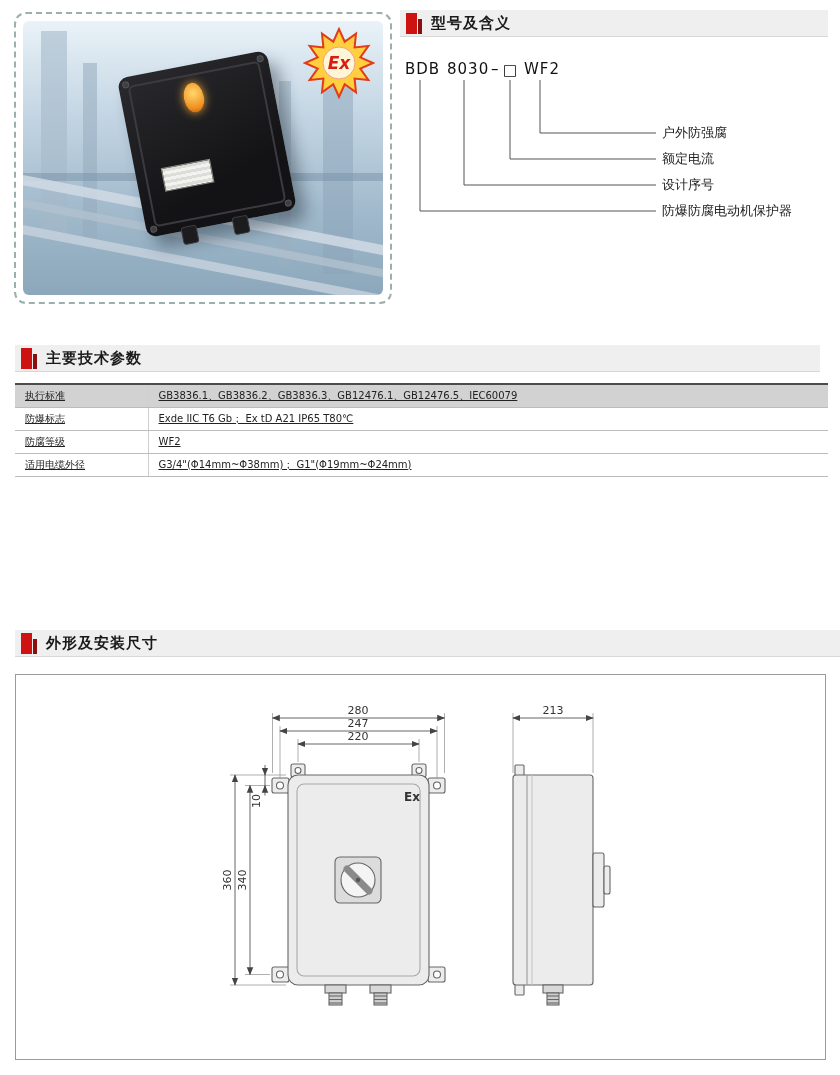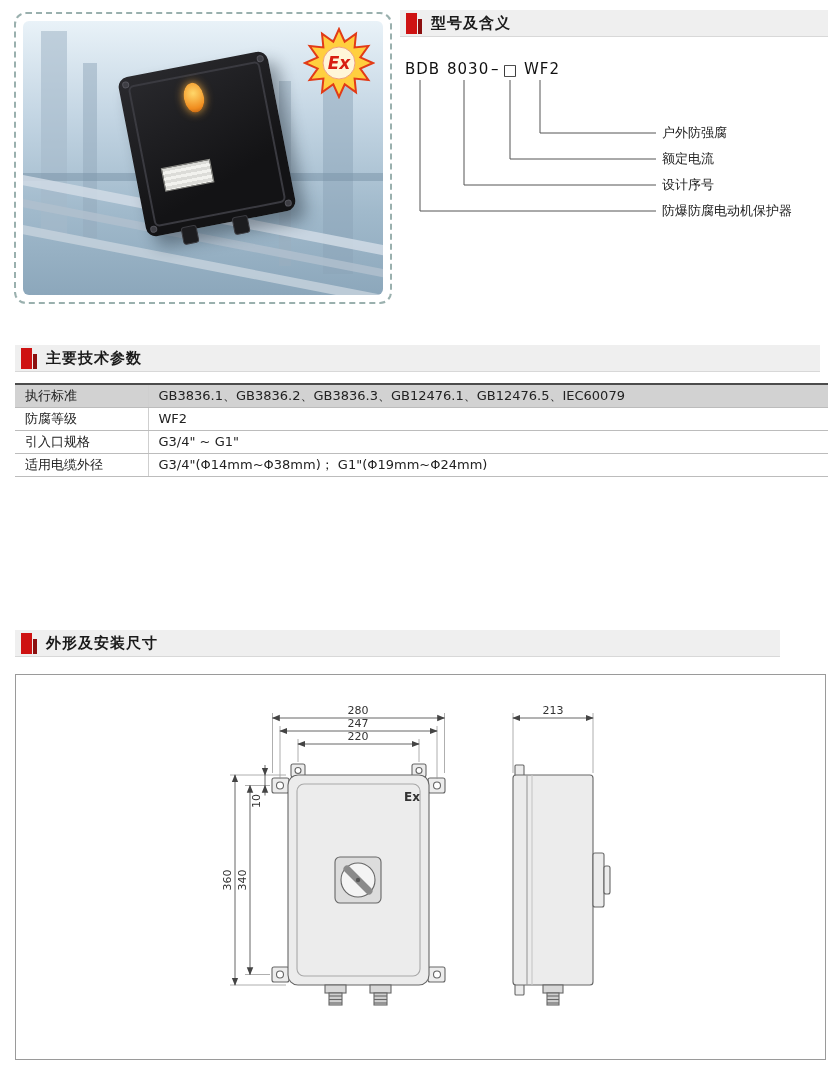--- a/index.html
+++ b/index.html
@@ -57,22 +57,22 @@
   
   .model-section{ position:absolute; left:400px; top:10px; width:428px; }
   .model-header{ position:relative; left:0; top:0; width:428px; }
   .model-svg{ position:absolute; left:0; top:30px; }
   .code-text{ font-size:15px; fill:#111; letter-spacing:1px; }
   .callout-text{ font-size:13px; fill:#222; }
   .callout-line{ fill:none; stroke:#555; stroke-width:1; }
 
   
   .params-table{ position:absolute; left:15px; top:383px; width:813px;
-    border-collapse:collapse; font-size:13px;
-    border-top:2px solid #4c4c4c; border-bottom:1px solid #9a9a9a; }
+    border-collapse:collapse; font-size:10px;
+    border-top:2px solid #4c4c4c; border-bottom:1px solid #9a9a9a;text-decoration:underline; }
   .params-table td{ height:23px; padding:0 8px 0 10px; border-bottom:1px solid #bcbcbc; color:#222; }
   .params-table td.k{ width:133px; border-right:1px solid #cfcfcf; }
   .params-table tr.head-row{ background:#d2d2d2; }
 
   
   .drawing-box{ position:absolute; left:15px; top:674px; width:811px; height:386px;
     border:1px solid #9a9a9a; background:#fff; }
   svg text{ font-family:"DejaVu Sans","Liberation Sans",sans-serif; }
   .dimtext{ font-size:11px; fill:#333; text-anchor:middle; }
   .mark{ font-size:12px; font-weight:600; fill:#333; text-anchor:middle; }
@@ -142,35 +142,35 @@
   <span class="section-title">主要技术参数</span>
 </div>
 
 <table class="params-table">
   <tbody>
     <tr class="head-row">
       <td class="k">执行标准</td>
       <td class="v">GB3836.1、GB3836.2、GB3836.3、GB12476.1、GB12476.5、IEC60079</td>
     </tr>
     <tr>
+      <td class="k">防爆标志</td>
+      <td class="v">Exde IIC T6 Gb； Ex tD A21 IP65 T80℃</td>
+    </tr>
+    <tr>
       <td class="k">防腐等级</td>
       <td class="v">WF2</td>
-    </tr>
-    <tr>
-      <td class="k">引入口规格</td>
-      <td class="v">G3/4" ~ G1"</td>
     </tr>
     <tr>
       <td class="k">适用电缆外径</td>
       <td class="v">G3/4"(Φ14mm~Φ38mm)； G1"(Φ19mm~Φ24mm)</td>
     </tr>
   </tbody>
 </table>
 
-<div class="section-header" style="left:15px; top:630px; width:765px;font-family:Liberation Serif, serif;">
+<div class="section-header" style="left:15px; top:630px; width:826px;font-family:Liberation Serif, serif;">
   <span class="red-mark"></span>
   <span class="section-title">外形及安装尺寸</span>
 </div>
 
 <div class="drawing-box">
   <svg width="809" height="384" viewBox="0 0 809 384">
     <defs>
       <marker id="arr" viewBox="0 0 10 10" refX="9" refY="5" markerWidth="9" markerHeight="9" orient="auto-start-reverse">
         <path d="M0,1 L10,5 L0,9 z" fill="#444"></path>
       </marker>

